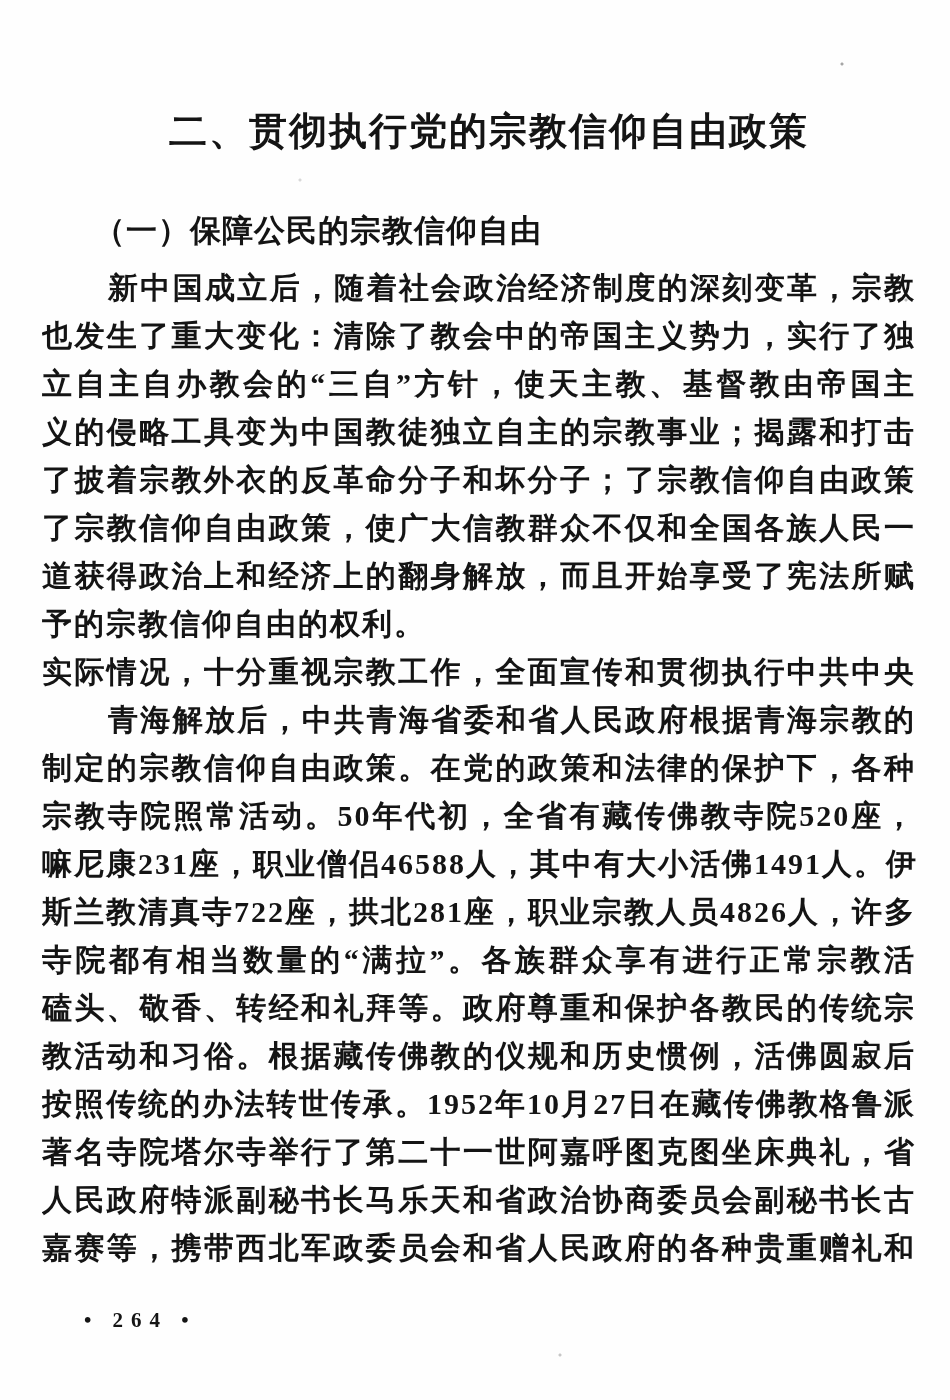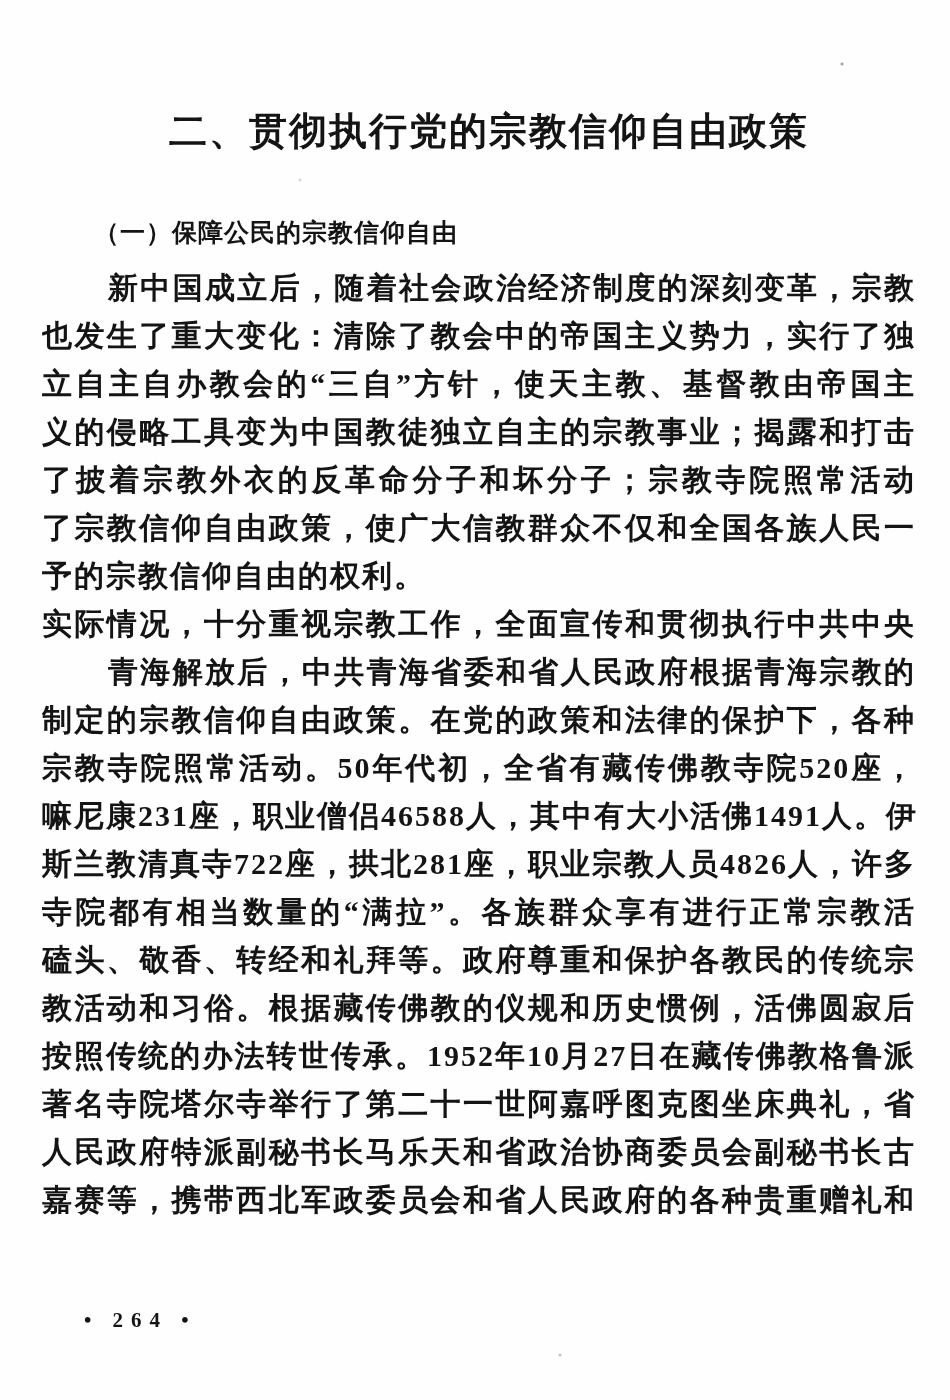--- a/index.html
+++ b/index.html
@@ -35,24 +35,24 @@
     padding-left: 28px;
     box-sizing: border-box;
     text-align: center;
     font-size: 38px;
     font-weight: 700;
     letter-spacing: 2px;
     white-space: nowrap;
   }
   .heading {
     position: absolute;
-    top: 216px;
+    top: 210px;
     left: 94px;
     margin: 0;
-    font-size: 25px;
+    font-size: 31px;
     font-weight: 700;
     letter-spacing: 1px;
     white-space: nowrap;
   }
   .body-text {
     position: absolute;
     top: 264px;
     left: 42px;
     width: 874px;
   }
@@ -91,22 +91,23 @@
 <div class="page">
   <h1 class="title">二、贯彻执行党的宗教信仰自由政策</h1>
 
   <h2 class="heading">（一）保障公民的宗教信仰自由</h2>
 
   <div class="body-text">
       <div class="line indent">新中国成立后，随着社会政治经济制度的深刻变革，宗教</div>
       <div class="line">也发生了重大变化：清除了教会中的帝国主义势力，实行了独</div>
       <div class="line">立自主自办教会的“三自”方针，使天主教、基督教由帝国主</div>
       <div class="line">义的侵略工具变为中国教徒独立自主的宗教事业；揭露和打击</div>
-      <div class="line">了披着宗教外衣的反革命分子和坏分子；宗教寺院照常活动</div>
+      <div class="line">了披着宗教外衣的反革命分子和坏分子；了宗教信仰自由政策</div>
       <div class="line">了宗教信仰自由政策，使广大信教群众不仅和全国各族人民一</div>
+      <div class="line">道获得政治上和经济上的翻身解放，而且开始享受了宪法所赋</div>
       <div class="line flush-left">予的宗教信仰自由的权利。</div>
       <div class="line">实际情况，十分重视宗教工作，全面宣传和贯彻执行中共中央</div>
       <div class="line indent">青海解放后，中共青海省委和省人民政府根据青海宗教的</div>
       <div class="line">制定的宗教信仰自由政策。在党的政策和法律的保护下，各种</div>
       <div class="line">宗教寺院照常活动。50年代初，全省有藏传佛教寺院520座，</div>
       <div class="line">嘛尼康231座，职业僧侣46588人，其中有大小活佛1491人。伊</div>
       <div class="line">斯兰教清真寺722座，拱北281座，职业宗教人员4826人，许多</div>
       <div class="line">寺院都有相当数量的“满拉”。各族群众享有进行正常宗教活</div>
       <div class="line">磕头、敬香、转经和礼拜等。政府尊重和保护各教民的传统宗</div>
       <div class="line">教活动和习俗。根据藏传佛教的仪规和历史惯例，活佛圆寂后</div>

